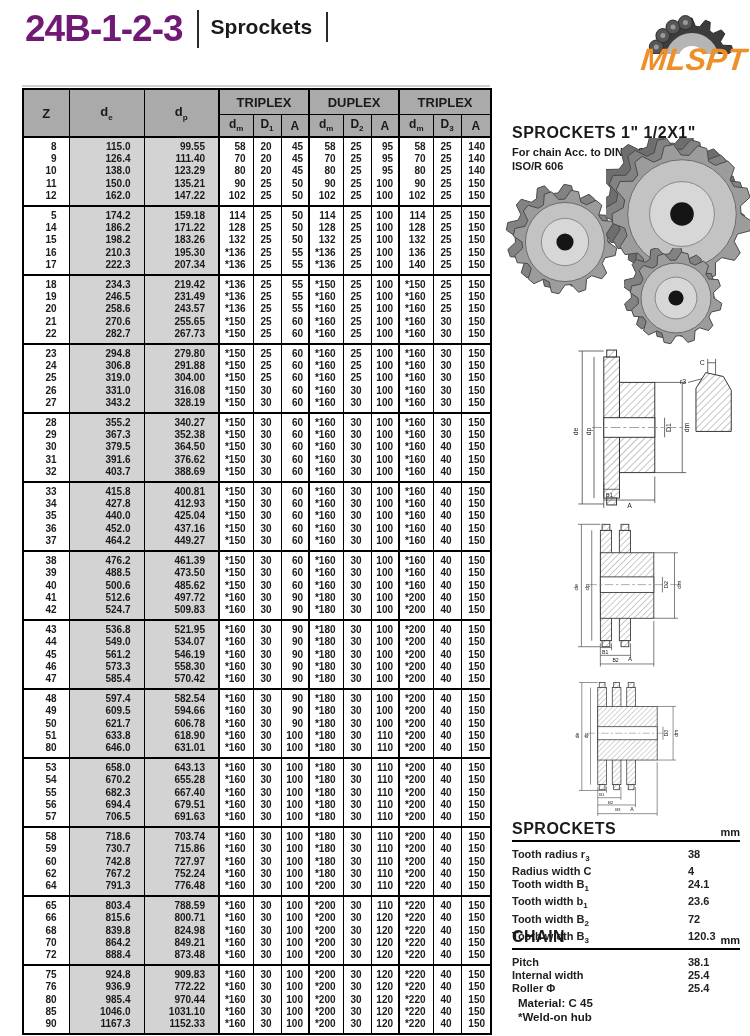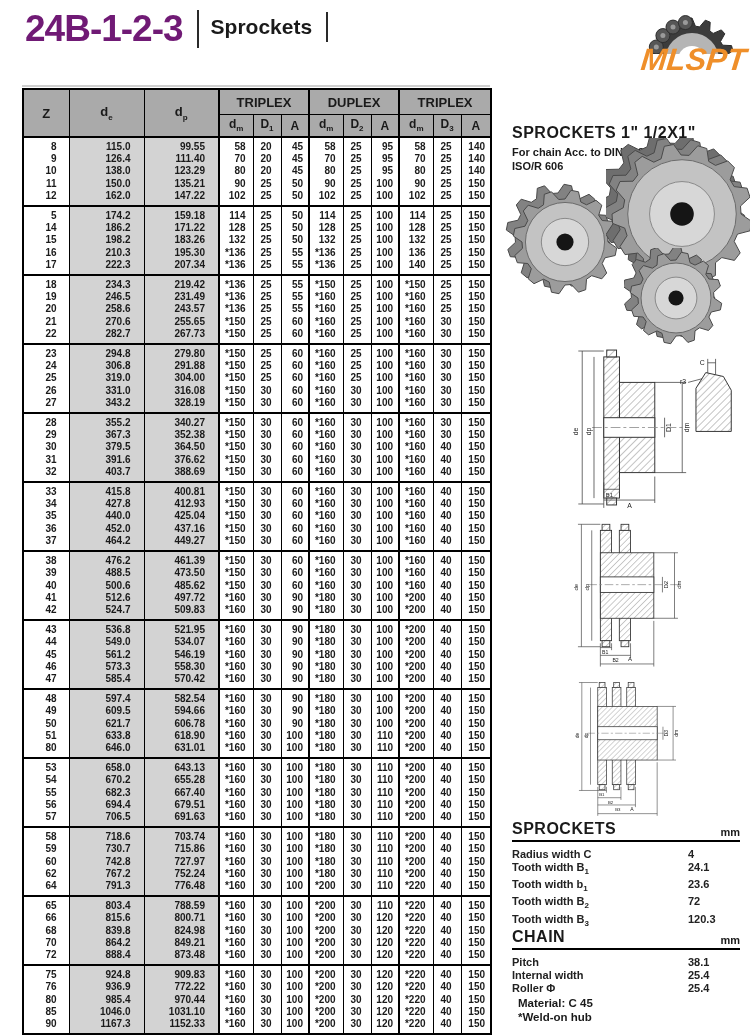--- a/index.html
+++ b/index.html
@@ -1244,20 +1244,24 @@
   </g>
 </svg>
 
 <div class="spec-block" style="top:820px">
   <div class="spec-head">
     <span class="st">SPROCKETS</span>
     <span class="su">mm</span>
   </div>
   <div id="sprocket-rows">
       <div class="spec-row">
+        <span class="spec-label">Tooth radius r<sub>3</sub></span>
+        <span class="spec-val">38</span>
+      </div>
+      <div class="spec-row">
         <span class="spec-label">Radius width C</span>
         <span class="spec-val">4</span>
       </div>
       <div class="spec-row">
         <span class="spec-label">Tooth width B<sub>1</sub></span>
         <span class="spec-val">24.1</span>
       </div>
       <div class="spec-row">
         <span class="spec-label">Tooth width b<sub>1</sub></span>
         <span class="spec-val">23.6</span>

